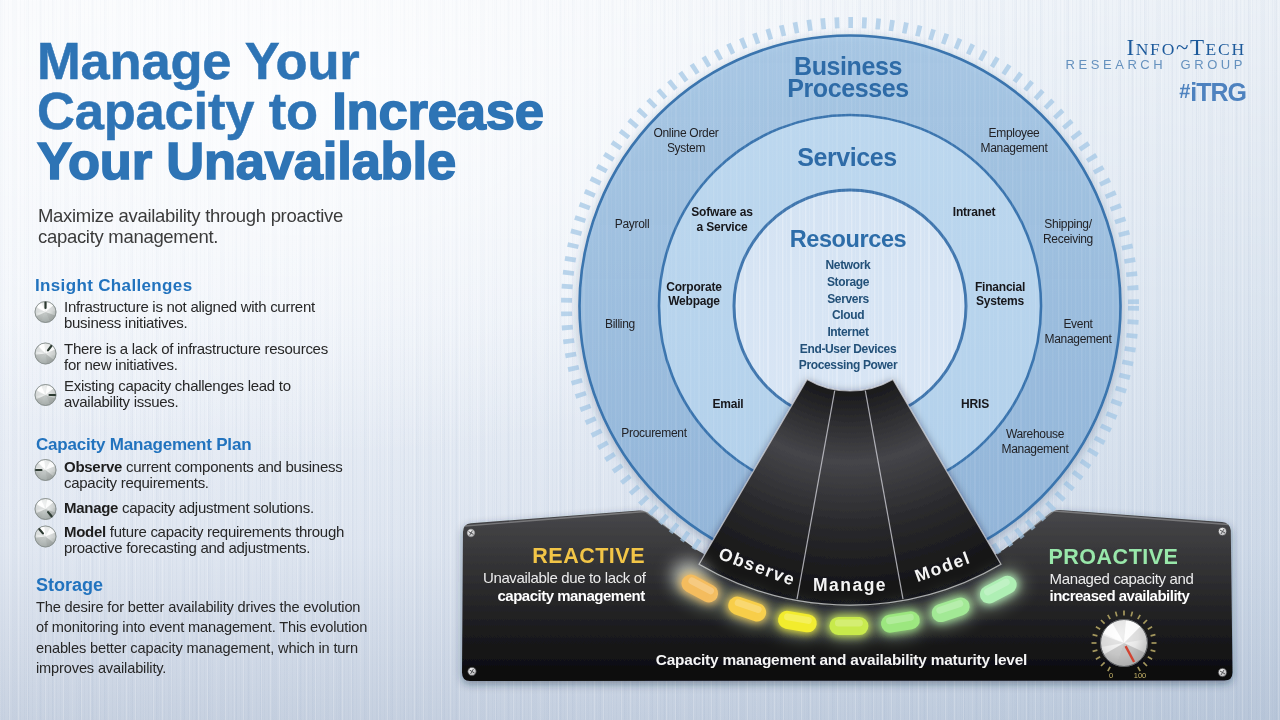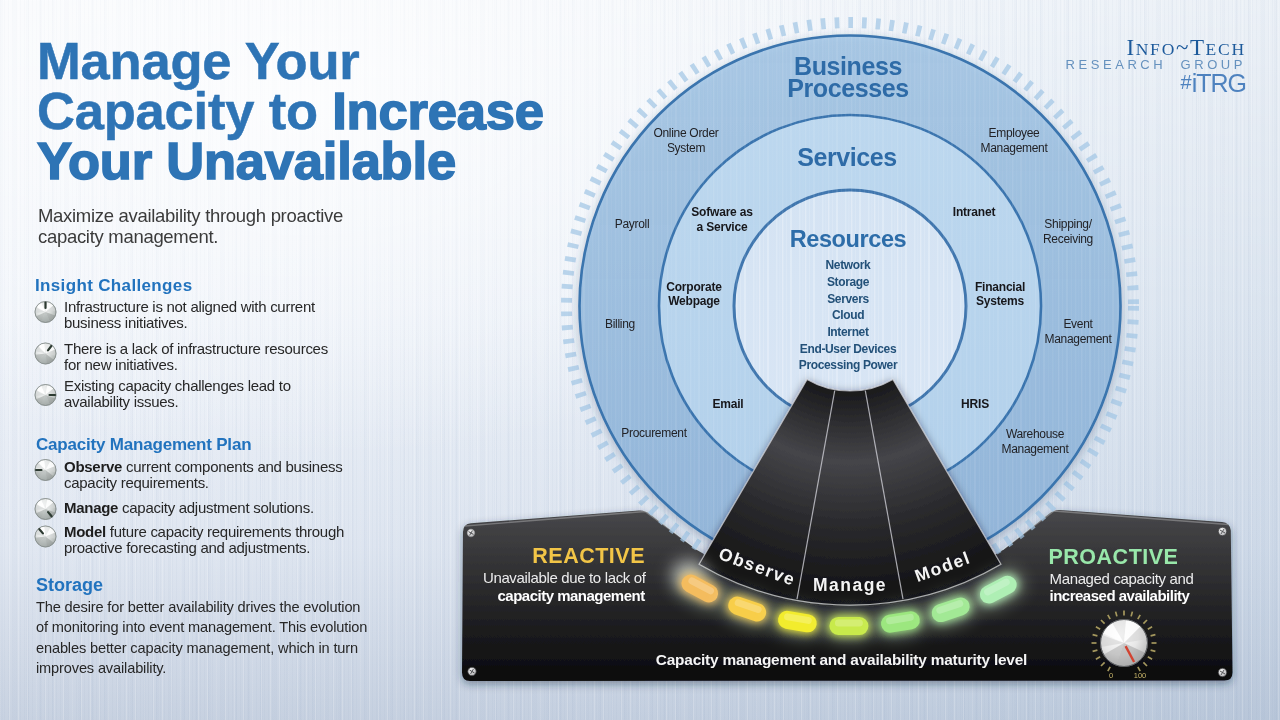--- a/index.html
+++ b/index.html
@@ -38,21 +38,21 @@
 #logo { right:34px; top:38px; text-align:right; }
 #logo .l1 {
   font-family:Liberation Serif, serif; color:#1d5a9b;
   font-size:23px; letter-spacing:1.5px; line-height:20px; white-space:nowrap;
 }
 #logo .l1 .sm { font-size:17.5px; letter-spacing:1.8px; }
 #logo .l2 {
   color:#6591be; font-size:13px; letter-spacing:3.55px; line-height:10px;
   margin-top:1px; white-space:nowrap;
 }
-#logo .l3 { color:#4e82bf; font-size:25px; font-weight:normal; line-height:25px; margin-top:0; letter-spacing:-1px; }
+#logo .l3 { color:#4e82bf; font-size:25px; font-weight:bold; line-height:25px; margin-top:9px; letter-spacing:-1px; }
 #logo .l3 .hash { font-size:20px; vertical-align:3px; letter-spacing:0; }
 </style>
 </head>
 <body>
 
 <svg class="abs" style="left:0;top:0" width="1280" height="720" viewBox="0 0 1280 720">
 <defs>
   <linearGradient id="panelG" x1="0" y1="505" x2="0" y2="682" gradientUnits="userSpaceOnUse">
     <stop offset="0" stop-color="#4a4a4d"></stop>
     <stop offset="0.28" stop-color="#373739"></stop>

